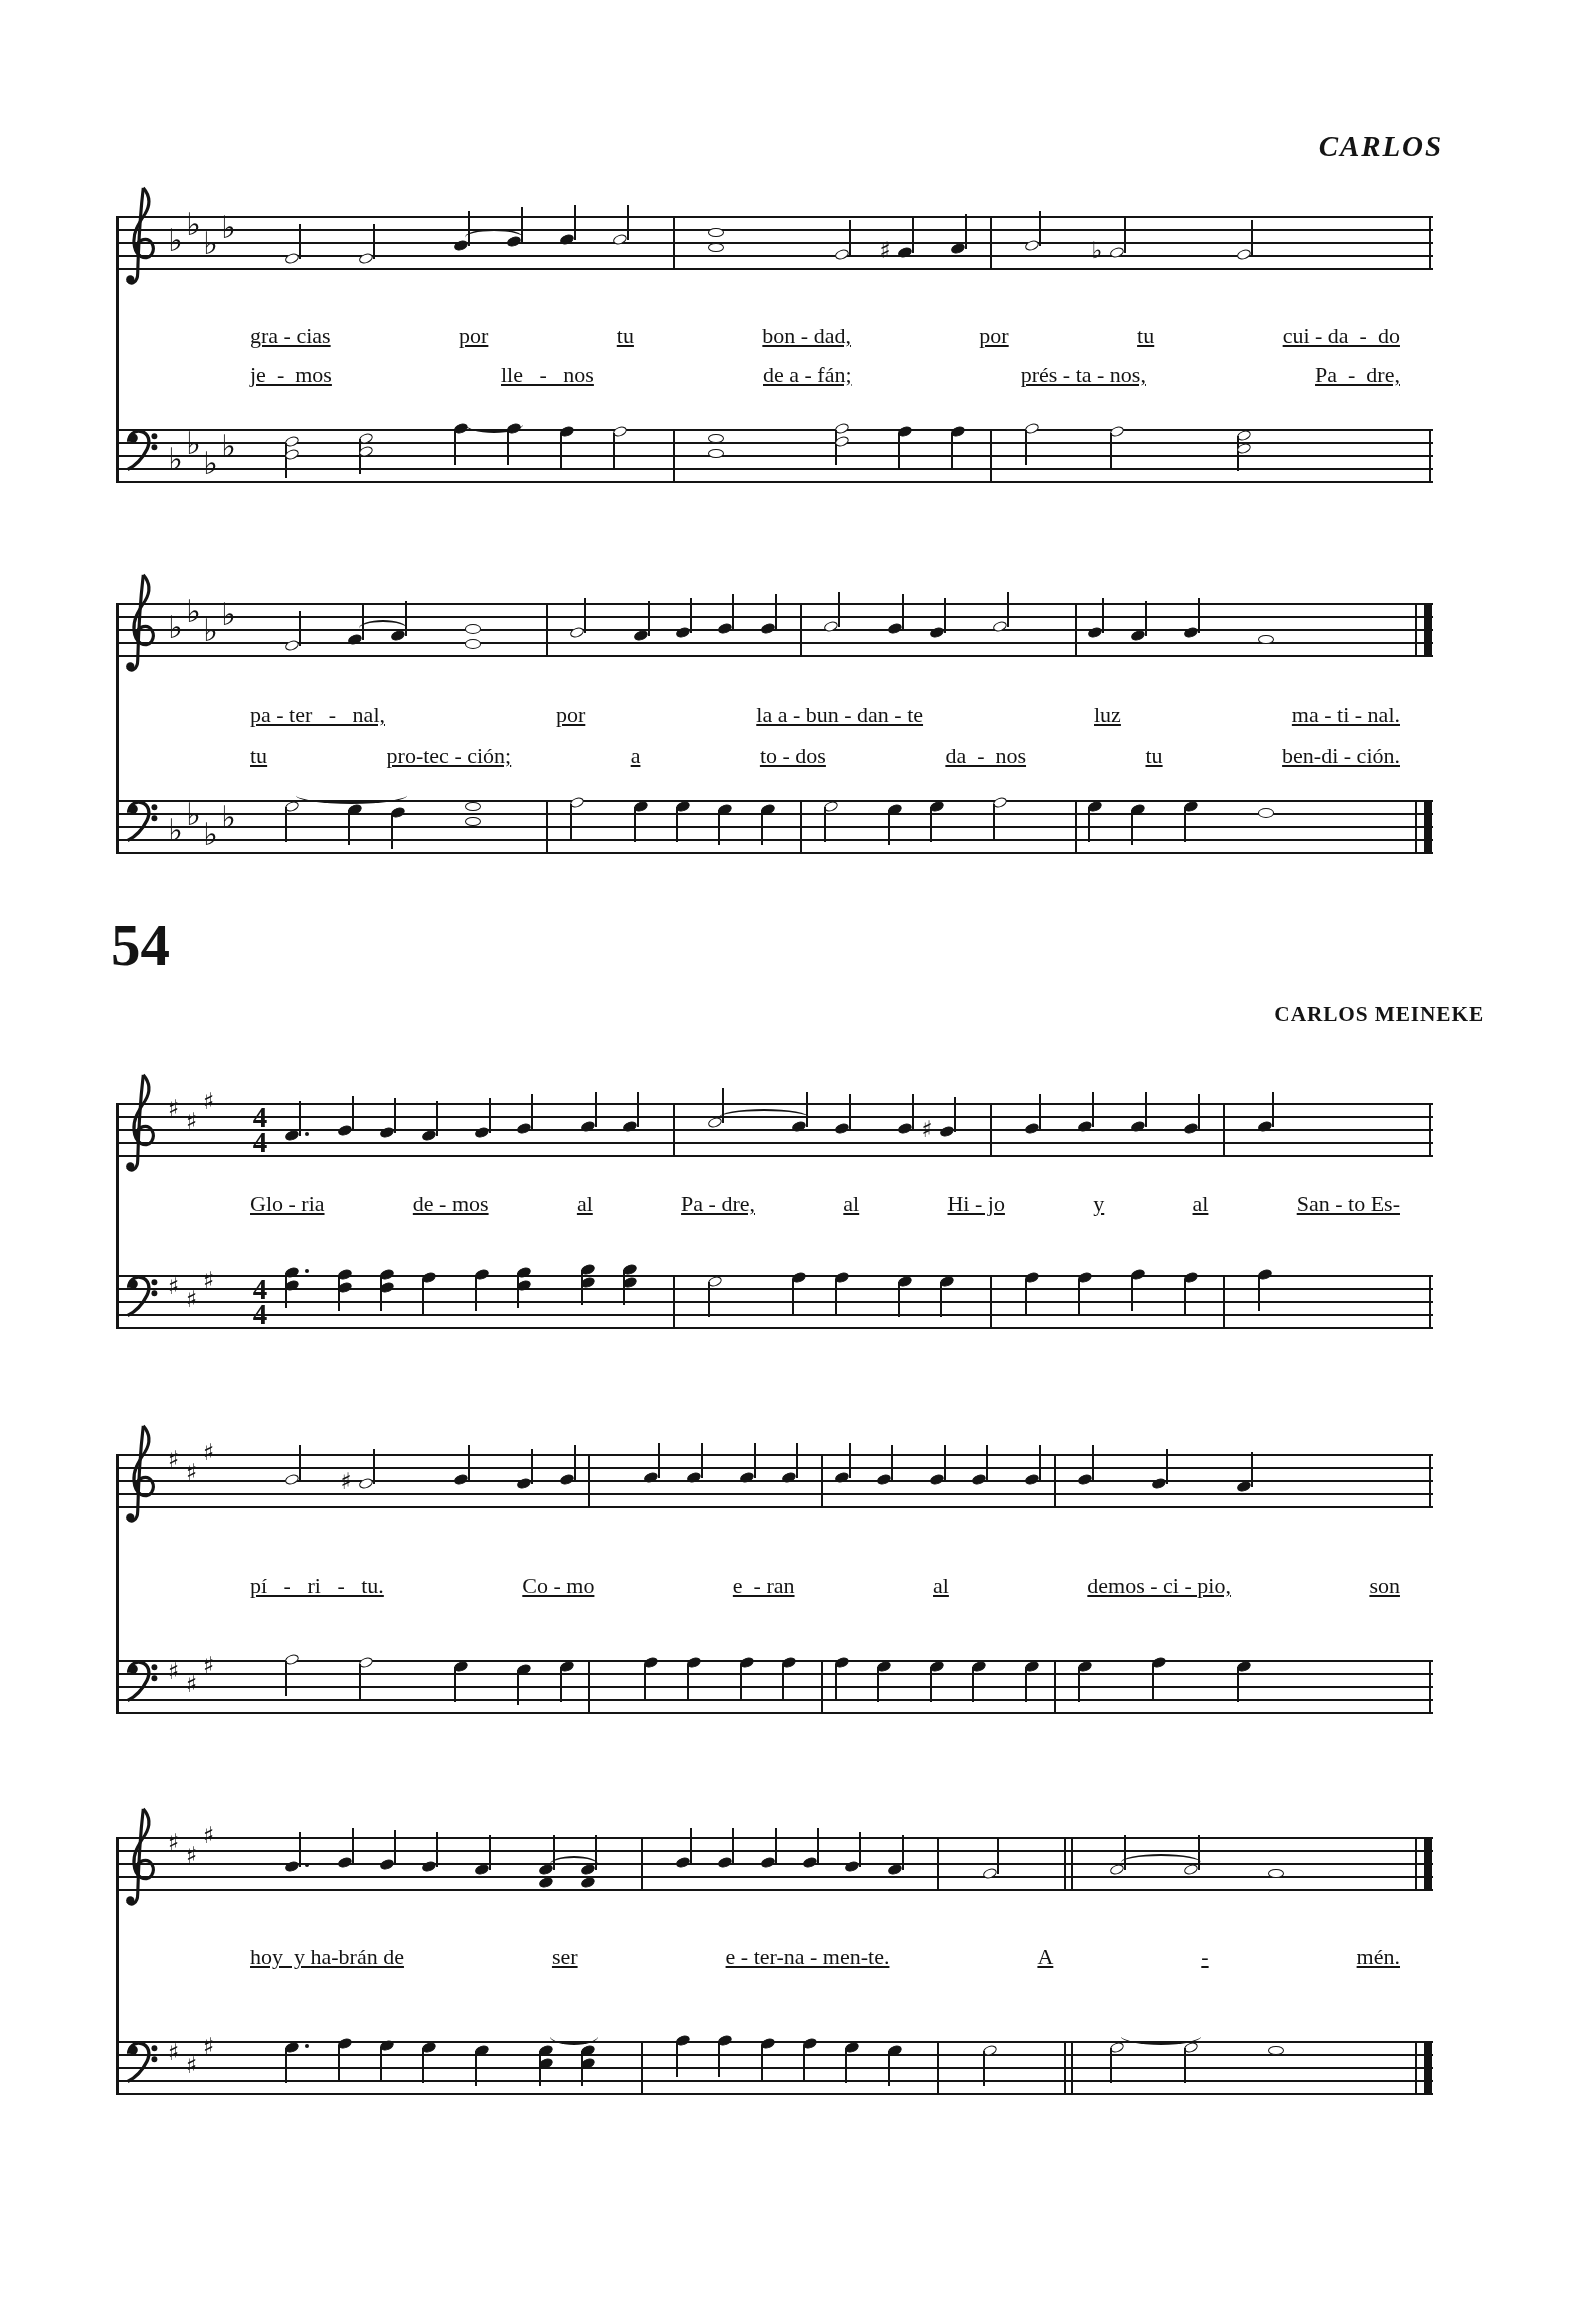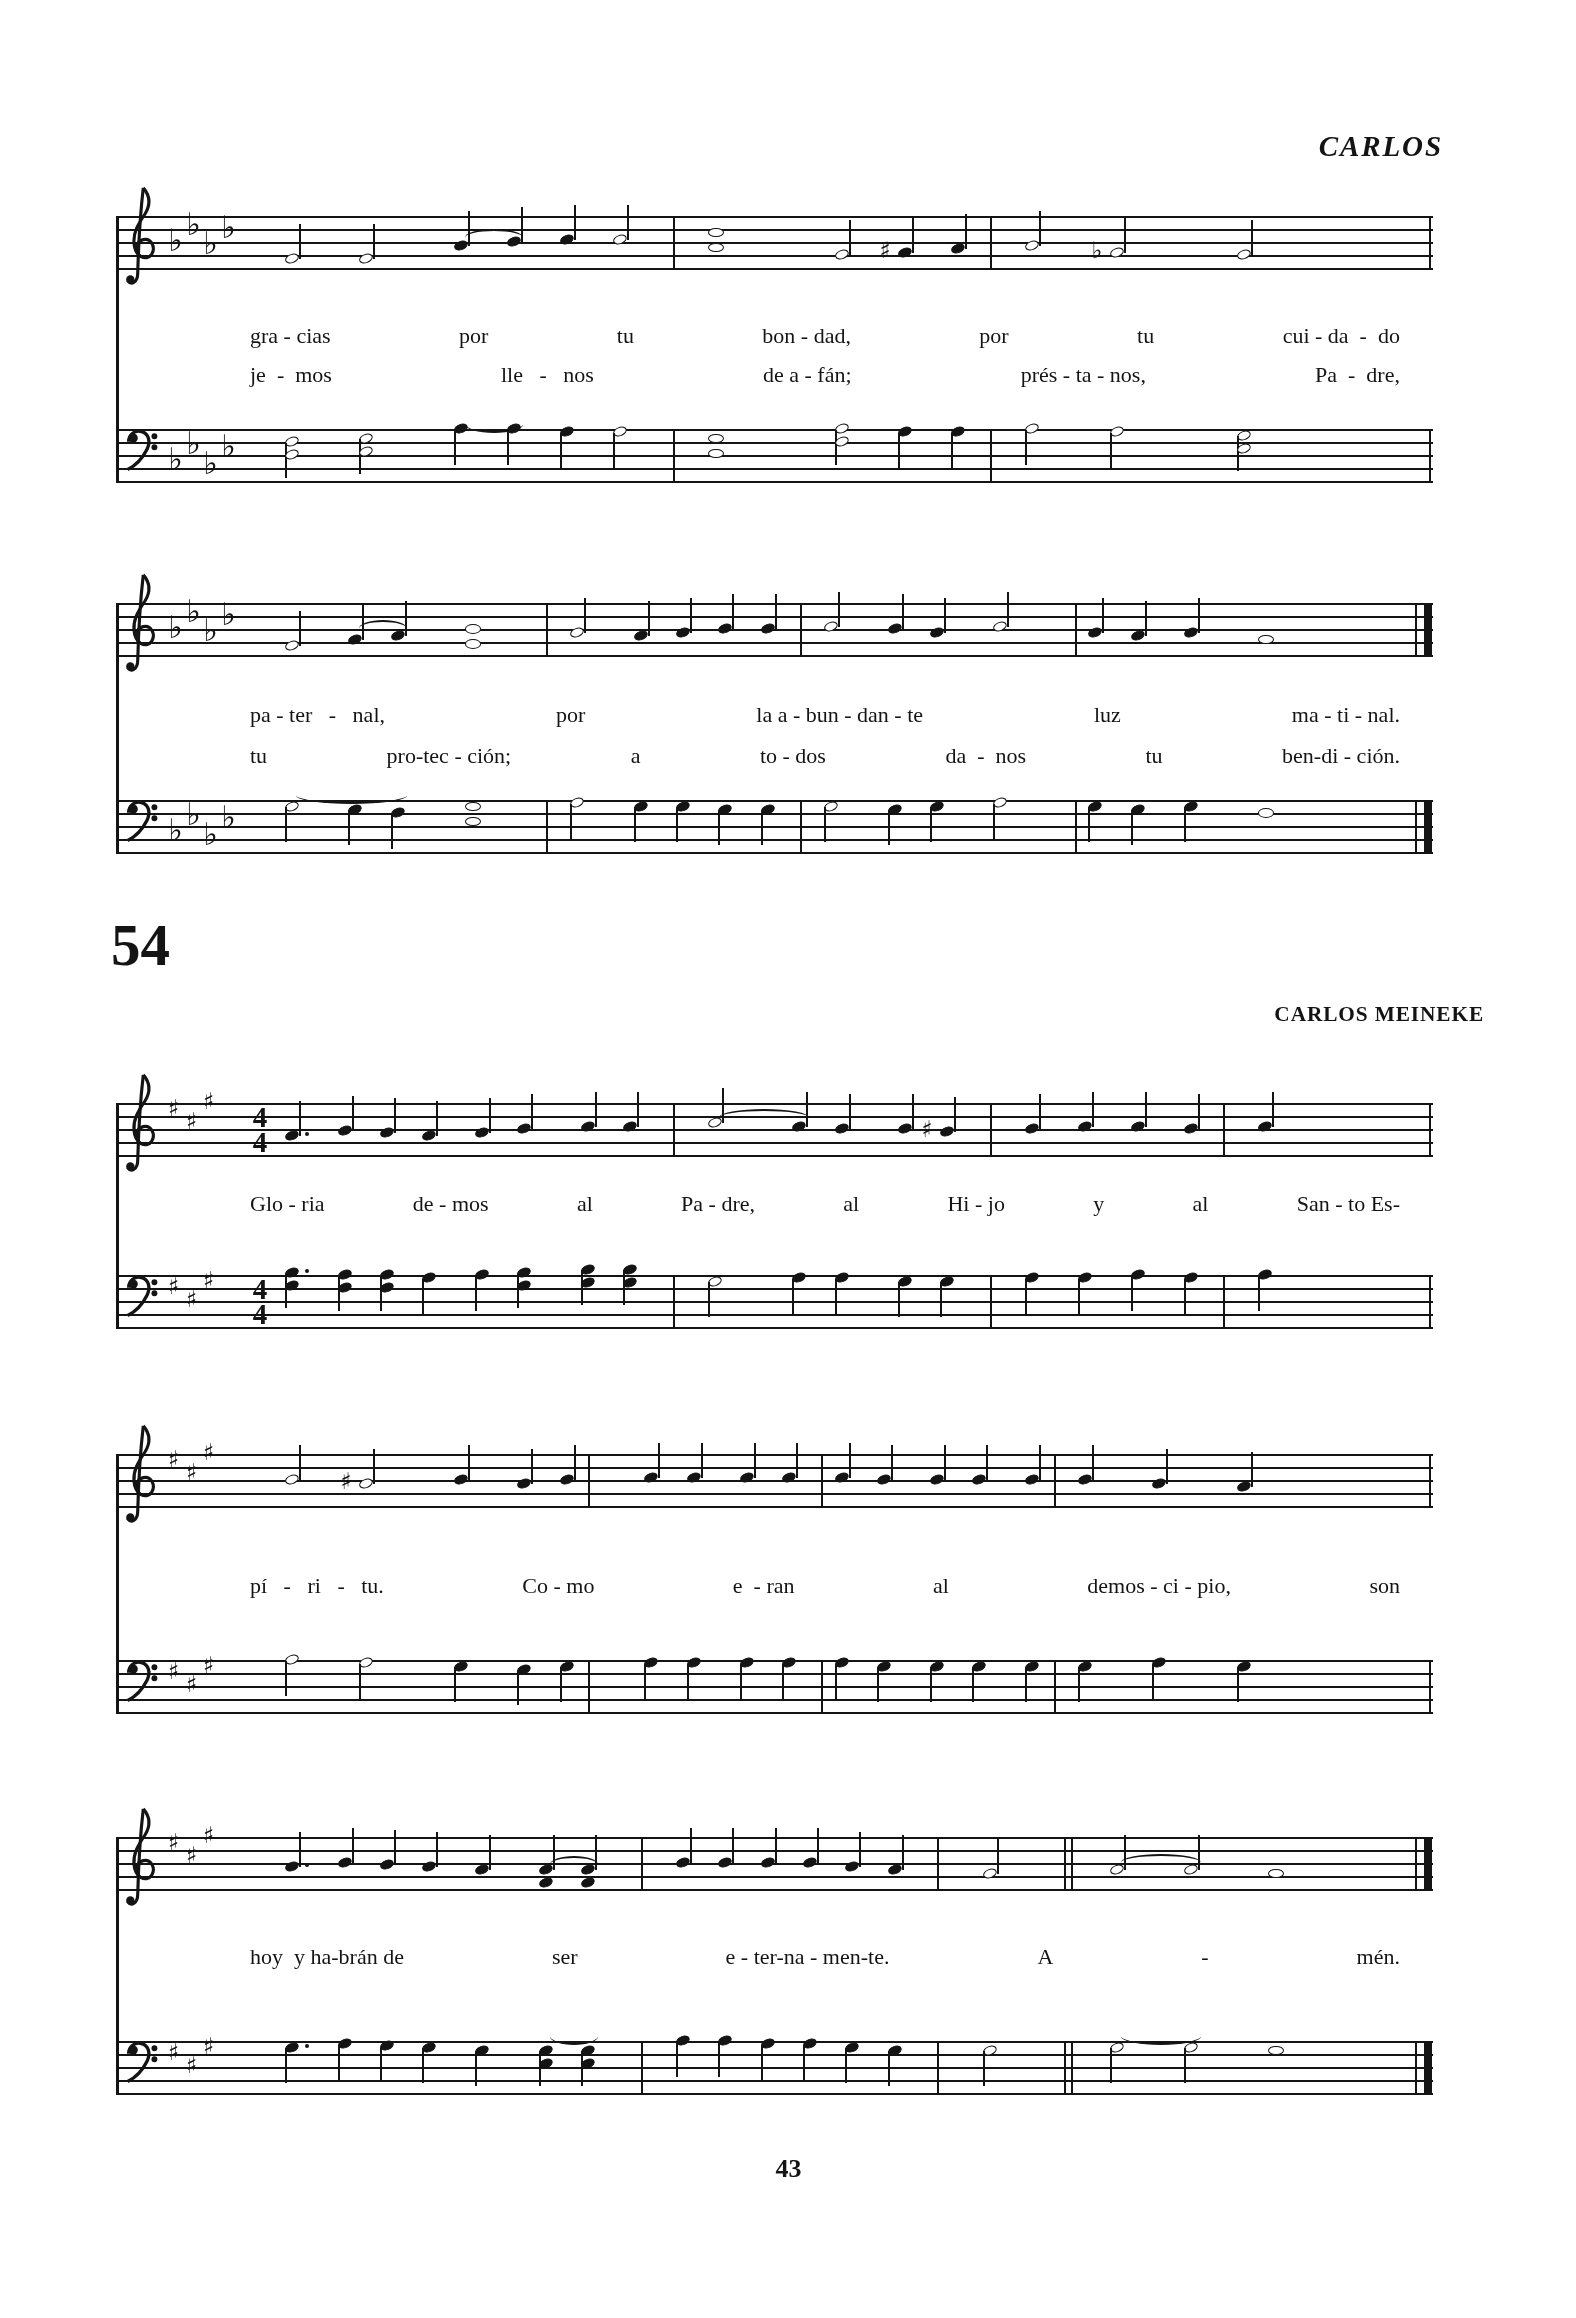--- a/index.html
+++ b/index.html
@@ -29,21 +29,21 @@
   .nh.whole{width:14px;height:7.4px;transform:none;}
   .stem{position:absolute;width:1.9px;height:35px;background:#141414;}
   .stem.up{left:14px;top:-30px;}
   .stem.down{left:0px;top:5.6px;}
   .dot{position:absolute;left:19.5px;top:0.9px;width:4.6px;height:4.6px;border-radius:50%;background:#141414;}
   .acc{position:absolute;left:-18.6px;top:-9.3px;font-family:"DejaVu Sans",sans-serif;
         font-size:23px;font-weight:bold;line-height:23px;}
   .slur{position:absolute;height:15px;border-top:2.8px solid #141414;border-radius:50% 50% 0 0;}
   .lyrics{position:absolute;left:250px;width:1150px;display:flex;justify-content:space-between;
         font-size:22px;white-space:pre;}
-  .lyrics span{white-space:pre;}
+  .lyrics span{white-space:pre;text-decoration:underline;}
 </style>
 </head>
 <body>
 
 <div class="page">
   <div class="running-head">CARLOS</div>
   <div class="hymn-number">54</div>
   <div class="composer">CARLOS MEINEKE</div>
   <div id="music-root" style="position:absolute;left:0;top:0;width:100%;height:100%;">
       <div class="" style="position: absolute; left: 0px; top: 0px; width: 100%;">
@@ -976,15 +976,14 @@
           <div class="barline" style="left: 955px;"></div>
           <div class="barline" style="left: 1299px;"></div>
           <div class="endthick" style="left: 1308px;"></div>
           <div class="slur" style="left: 434px; width: 48px; top: -13px; border-radius: 0px 0px 50% 50%; border-top: none; border-bottom: 2.8px solid rgb(20, 20, 20);"></div>
           <div class="slur" style="left: 1005px; width: 80px; top: -13px; border-radius: 0px 0px 50% 50%; border-top: none; border-bottom: 2.8px solid rgb(20, 20, 20);"></div>
         </div>
         <div class="connector" style="top: 1837px; height: 258px;"></div>
         <div class="lyrics" style="top: 1944px;"><span>hoy  y ha-brán de</span><span>ser</span><span>e - ter-na - men-te.</span><span>A</span><span>-</span><span>mén.</span></div>
       </div>
     </div>
-  <div class="page-number">43</div>
 </div>
 
 
 </body></html>

